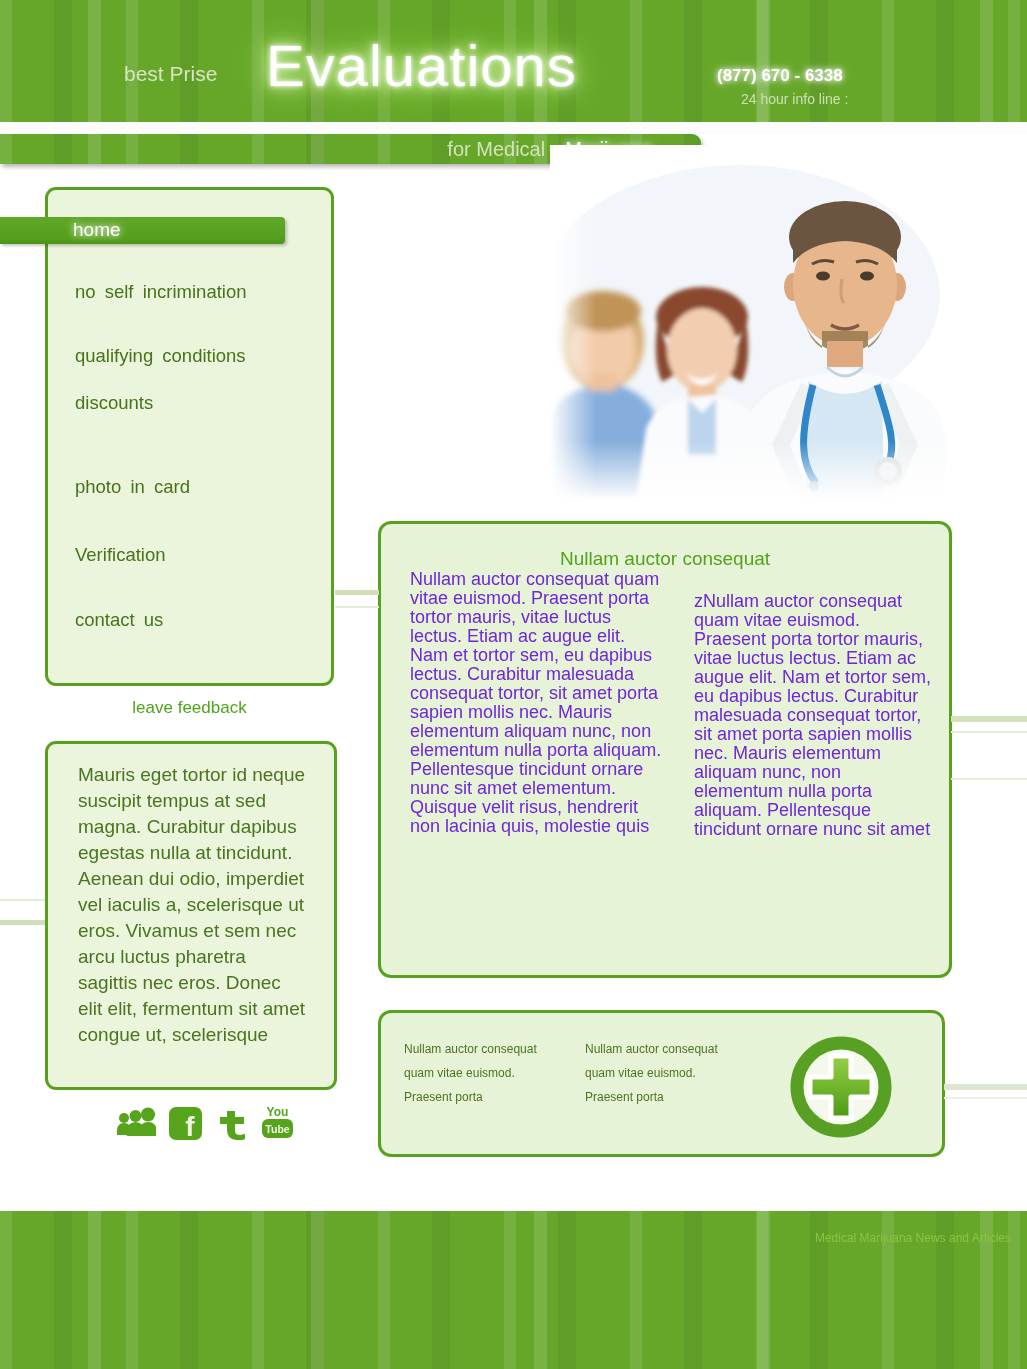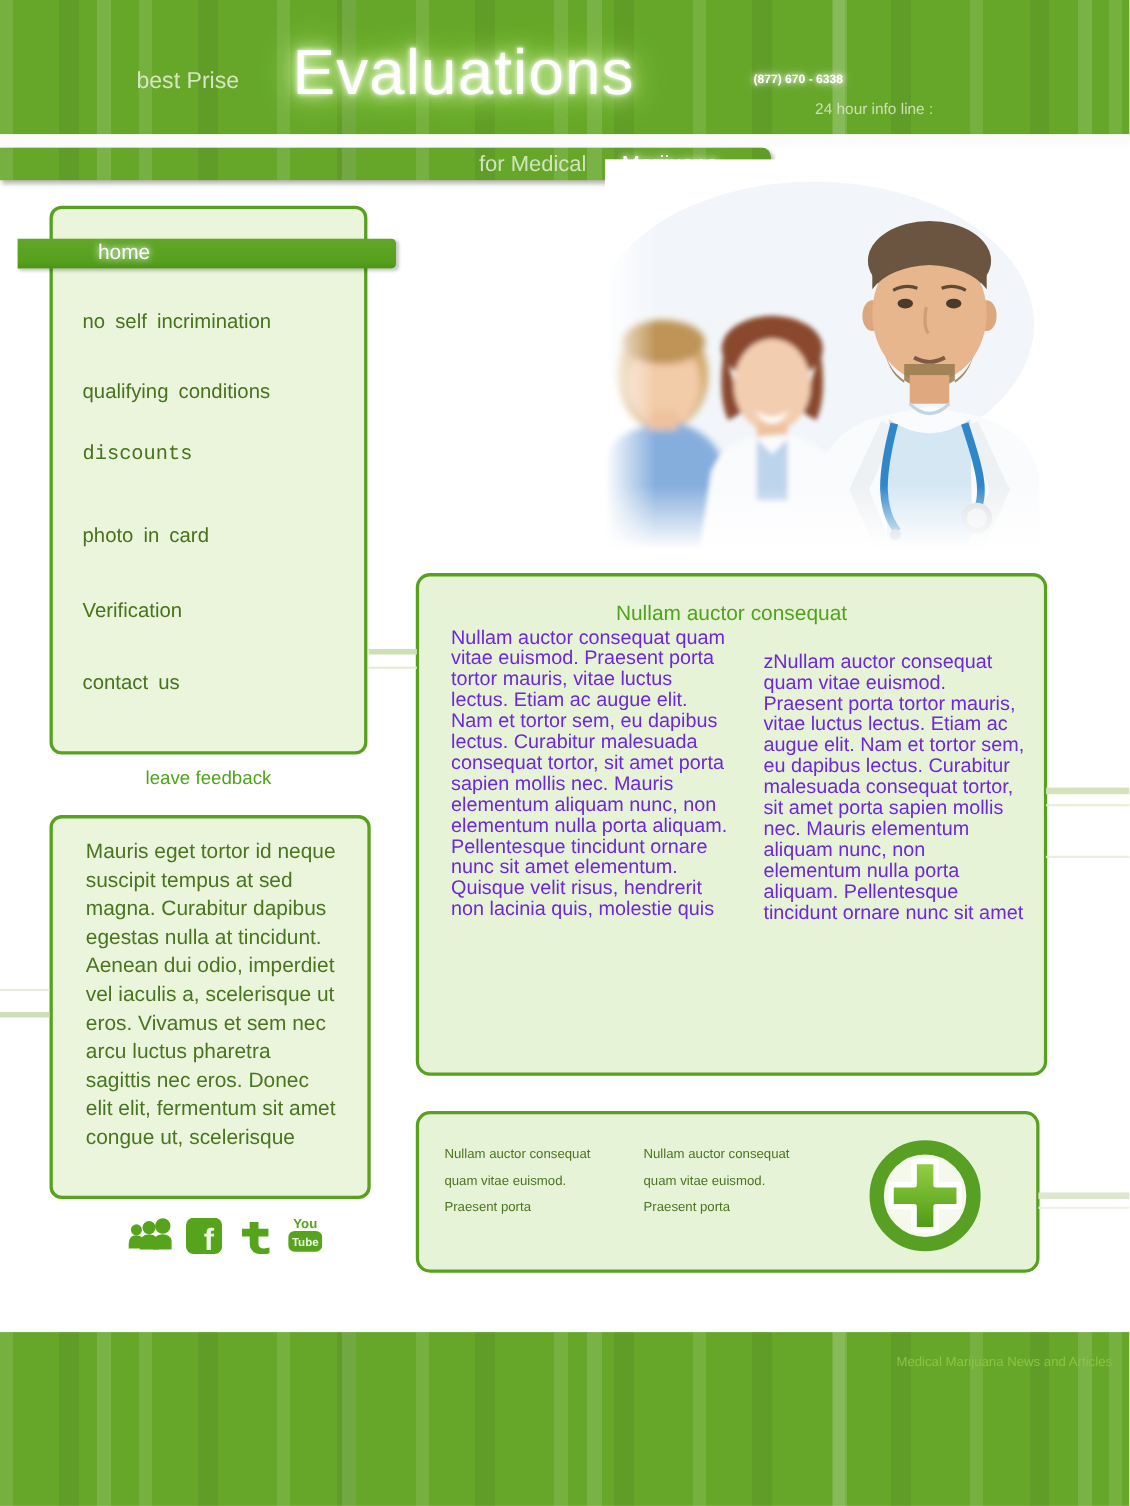--- a/index.html
+++ b/index.html
@@ -23,41 +23,41 @@
   }
   
   .header{position:absolute;left:0;top:0;width:1027px;height:122px;box-shadow:0 3px 5px rgba(0,0,0,.22);}
   .brand-prefix{position:absolute;left:124px;top:62px;font-size:21px;color:#d7e5c1;}
   .site-title{
     position:absolute;left:266px;top:32px;font-size:58px;color:#ffffff;letter-spacing:1px;
     text-shadow:0 0 5px #ffffff,0 0 14px #ecffd2,0 0 26px #bdf07e,0 0 38px #a8e45f;
   }
   .info-label{position:absolute;left:741px;top:50px;font-size:14px;color:#cde0b4;margin-top:41px;}
   .info-phone{
-    position:absolute;left:685px;top:66px;font-size:11px;font-weight:bold;color:#ffffff;
+    position:absolute;left:717px;top:66px;font-size:17px;font-weight:bold;color:#ffffff;
     text-shadow:0 0 5px rgba(255,255,255,.95),0 0 10px rgba(255,255,255,.7);
   }
   
   .white-strip{position:absolute;left:0;top:122px;width:1027px;height:12px;background:#fcfcfc;}
   .tagline-bar{
     position:absolute;left:0;top:134px;width:701px;height:30px;
     border-radius:0 9px 9px 0;box-shadow:2px 3px 4px rgba(0,0,0,.28);
-    display:flex;align-items:center;justify-content:flex-end;gap:32px;padding-right:48px;box-sizing:border-box;
+    display:flex;align-items:center;justify-content:flex-end;gap:20px;padding-right:48px;box-sizing:border-box;
   }
   .tagline-muted{font-size:20px;color:#d3e3bb;}
   .tagline-highlight{font-size:20px;color:#ffffff;text-shadow:0 0 6px rgba(255,255,255,.95),0 0 12px rgba(255,255,255,.6);}
   
   .photo{position:absolute;left:550px;top:145px;width:395px;height:355px;background:#ffffff;}
   
   .panel{
     position:absolute;background:#eaf5dc;border:3px solid #57a11f;border-radius:11px;box-sizing:border-box;
   }
   .nav-panel{left:45px;top:187px;width:289px;height:499px;}
   .home-btn{
-    position:absolute;left:16px;top:217px;width:344px;height:27px;
+    position:absolute;left:0;top:217px;width:285px;height:27px;
     background:linear-gradient(180deg,#60a728 0%,#55a01c 78%,#4c9317 100%);
     border-radius:0 4px 4px 0;box-shadow:2px 2px 3px rgba(0,0,0,.22);
     cursor:pointer;
   }
   .home-btn span{
     position:absolute;left:73px;top:2px;font-size:19px;color:#ffffff;
     text-shadow:0 0 6px rgba(255,255,255,.85),0 0 10px rgba(255,255,255,.5);
   }
   .nav-link{
     position:absolute;left:75px;font-size:18.5px;color:#48721c;word-spacing:4px;cursor:pointer;
@@ -184,21 +184,21 @@
     </svg>
   </div>
 
   <div class="panel nav-panel"></div>
 
   <div class="home-btn">
     <span>home</span>
   </div>
   <div class="nav-link" style="top:281px;text-align:right;">no self incrimination</div>
   <div class="nav-link" style="top:345px;">qualifying conditions</div>
-  <div class="nav-link" style="top:402px;font-family:Liberation Mono, monospace;">discounts</div>
+  <div class="nav-link" style="top:392px;">discounts</div>
   <div class="nav-link" style="top:476px;">photo in card</div>
   <div class="nav-link" style="top:544px;">Verification</div>
   <div class="nav-link" style="top:609px;">contact us</div>
 
   <div class="feedback-link">leave feedback</div>
 
   <div class="panel about-panel"></div>
   <div class="about-text">Mauris eget tortor id neque suscipit tempus at sed magna. Curabitur dapibus egestas nulla at tincidunt. Aenean dui odio, imperdiet vel iaculis a, scelerisque ut eros. Vivamus et sem nec arcu luctus pharetra sagittis nec eros. Donec elit elit, fermentum sit amet congue ut, scelerisque</div>
 
   <div class="social-row">

